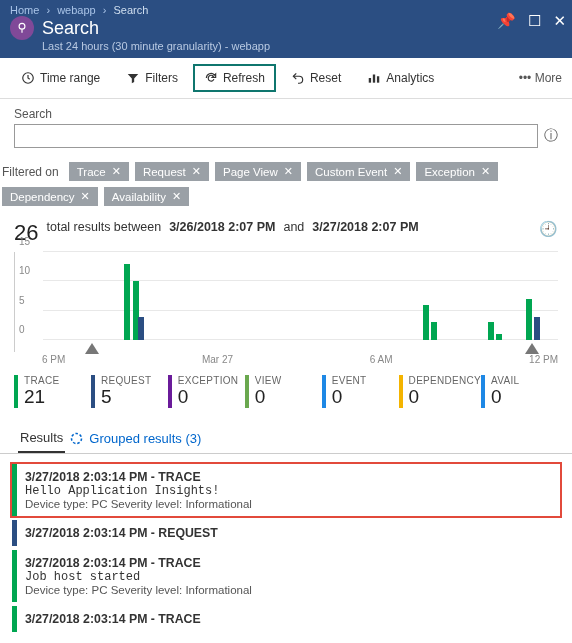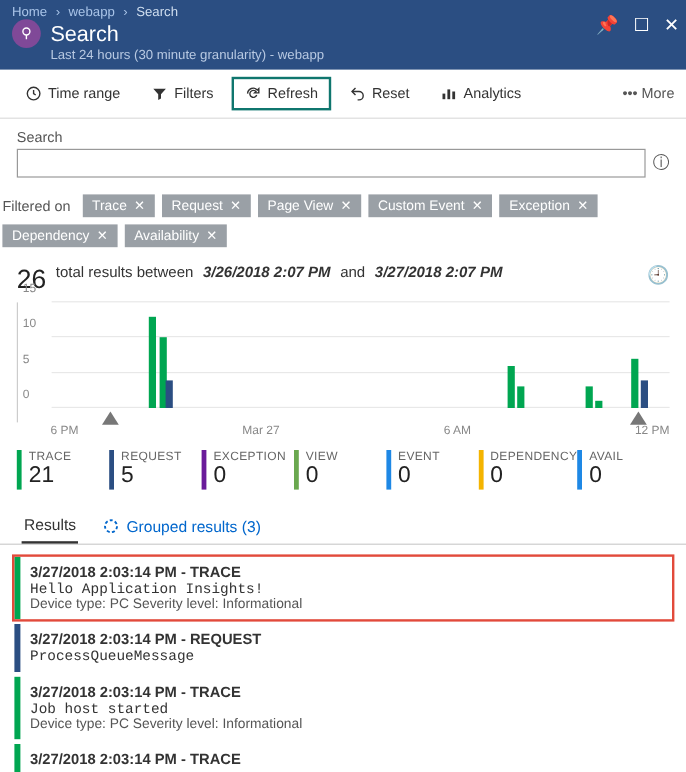--- a/index.html
+++ b/index.html
@@ -24,33 +24,33 @@
   .label { font-size:12px; color:#555; margin-bottom:3px;}
   .search-row { display:flex; align-items:center; gap:6px;}
   .search-input { flex:1; height:24px; border:1px solid #999; padding:0 6px; font-size:12px;}
   .info-icon { font-size:14px; color:#555; cursor:pointer;}
   .filter-row { padding:6px 2px; display:flex; flex-wrap:wrap; gap:6px; align-items:center;}
   .filter-label { font-size:12px; color:#555; margin-right:4px;}
   .chip { background:#9aa0a6; color:#fff; padding:3px 8px; font-size:11.5px; display:flex; align-items:center; gap:6px; cursor:pointer;}
   .chip .x { font-size:11px; }
   .results-summary { padding:8px 14px 2px 14px; font-size:12.5px; display:flex; align-items:flex-start; gap:8px;}
   .big { font-size:22px; font-weight:400; color:#222;}
-  .bold { font-weight:600;font-style:italic; }
+  .bold { font-weight:600; }
   .history-icon { margin-left:auto; color:#888; cursor:pointer; font-size:15px;}
   .chart { position:relative; height:100px; margin:4px 14px 0 14px; border-left:1px solid #ccc;}
   .chart .grid { position:absolute; left:28px; right:0; height:1px; background:#e8e8e8;}
   .chart .tick { position:absolute; left:4px; font-size:10px; color:#888; transform:translateY(-50%);}
   .chart .bar { position:absolute; bottom:12px; width:6px;}
   .chart .marker { position:absolute; bottom:-2px; width:0;height:0;border-left:7px solid transparent;border-right:7px solid transparent;border-bottom:11px solid #777;}
   .xaxis { display:flex; margin:0 14px 0 42px; font-size:10px; color:#888; justify-content:space-between; padding-top:2px;}
   .stats { display:flex; gap:0; padding:10px 14px; }
   .stat { flex:1; border-left:4px solid; padding-left:6px;}
   .stat .slabel { font-size:10px; color:#666; letter-spacing:0.3px;}
   .stat .sval { font-size:19px; color:#222;}
-  .tabs { display:flex; align-items:center; gap:18px; padding:6px 18px 0 18px; border-bottom:1px solid #ccc;}
+  .tabs { display:flex; align-items:center; gap:2px; padding:6px 18px 0 18px; border-bottom:1px solid #ccc;}
   .tab { padding:6px 2px; font-size:13px; cursor:pointer; }
   .tab.active { border-bottom:2px solid #333; font-weight:500;}
   .tab.link { color:#0066cc; display:flex; align-items:center; gap:5px;}
   .tab.link svg { width:15px;height:15px;}
   .list { padding:6px 12px; }
   .item { border-left:5px solid; padding:6px 8px; margin:4px 0; font-size:12.3px;}
   .item .line1 { font-weight:700; }
   .item .line2 { font-family:"Consolas","Courier New",monospace; font-size:12px; color:#333;}
   .item .line3 { font-size:11.5px; color:#555;}
   .item.highlight { outline:2px solid #e24a3b; outline-offset:0;}
@@ -241,21 +241,20 @@
 </div>
 
 <div class="list">
     <div class="item highlight" style="border-color: rgb(0, 166, 81);">
       <div class="line1">3/27/2018 2:03:14 PM - TRACE</div>
       <div class="line2">Hello Application Insights!</div>
       <div class="line3">Device type: PC Severity level: Informational</div>
     </div>
     <div class="item" style="border-color: rgb(43, 78, 130);">
       <div class="line1">3/27/2018 2:03:14 PM - REQUEST</div>
-      <div class="line2">ProcessQueueMessage</div>
     </div>
     <div class="item" style="border-color: rgb(0, 166, 81);">
       <div class="line1">3/27/2018 2:03:14 PM - TRACE</div>
       <div class="line2">Job host started</div>
       <div class="line3">Device type: PC Severity level: Informational</div>
     </div>
     <div class="item" style="border-color: rgb(0, 166, 81);">
       <div class="line1">3/27/2018 2:03:14 PM - TRACE</div>
       <div class="line2"></div>
       <div class="line3"></div>

